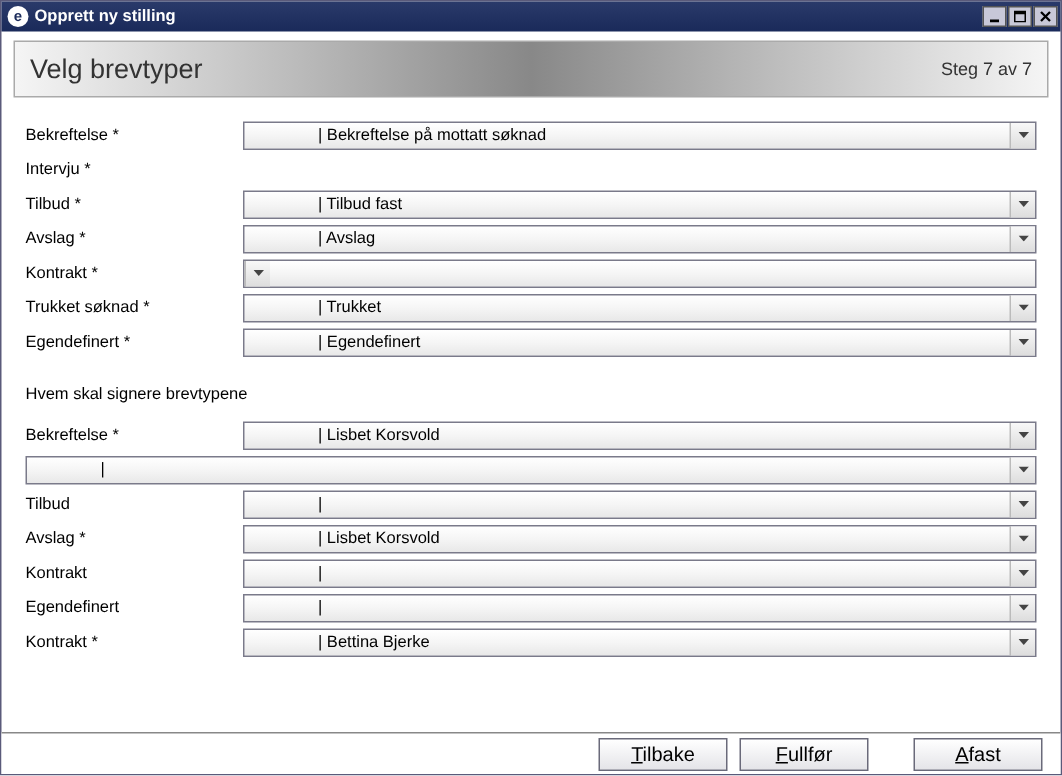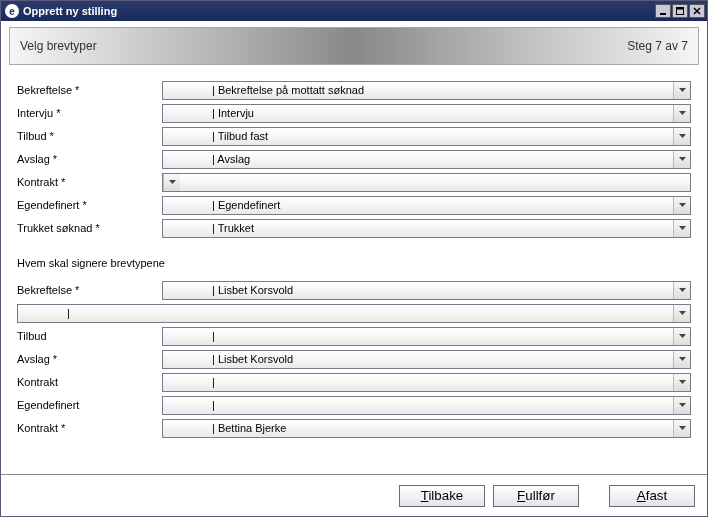--- a/index.html
+++ b/index.html
@@ -58,21 +58,21 @@
   .header {
     margin: 6px 8px 0 8px;
     height: 38px;
     background: linear-gradient(to right, #f5f5f5 0%, #b5b5b5 30%, #888 50%, #b5b5b5 70%, #f5f5f5 100%);
     border: 1px solid #aaa;
     display: flex;
     align-items: center;
     padding: 0 10px;
     color: #333;
   }
-  .header .h-title { font-size: 12px; flex: 1; }
+  .header .h-title { font-size: 18px; flex: 1; }
   .header .step { font-size: 12px; color: #333; }
   .content {
     flex: 1;
     padding: 14px 16px 8px 16px;
     overflow: auto;
   }
   .form-row {
     display: flex;
     align-items: center;
     height: 22px;
@@ -109,21 +109,21 @@
     align-items: center;
     justify-content: center;
   }
   .form-row .combo .arr svg { width: 7px; height: 4px; }
   .section-label {
     margin-top: 18px;
     margin-bottom: 10px;
     color: #000;
   }
   .footer {
-    height: 42px;
+    height: 28px;
     border-top: 1px solid #888;
     display: flex;
     align-items: center;
     justify-content: flex-end;
     gap: 8px;
     padding: 0 12px;
     background: #fff;
   }
   .footer .spacer { width: 14px; }
   .btn {
@@ -182,28 +182,20 @@
       <div class="val">| Bekreftelse på mottatt søknad</div>
       <div class="arr">
         <svg viewBox="0 0 7 4">
                 <path d="M0 0 L3.5 4 L7 0 Z" fill="#444"></path>
               </svg>
       </div>
     </div>
   </div>
   <div class="form-row">
     <div class="lbl">Intervju *</div>
-    <div class="combo">
-      <div class="val">| Intervju</div>
-      <div class="arr">
-        <svg viewBox="0 0 7 4">
-                <path d="M0 0 L3.5 4 L7 0 Z" fill="#444"></path>
-              </svg>
-      </div>
-    </div>
   </div>
   <div class="form-row">
     <div class="lbl">Tilbud *</div>
     <div class="combo">
       <div class="val">| Tilbud fast</div>
       <div class="arr">
         <svg viewBox="0 0 7 4">
                 <path d="M0 0 L3.5 4 L7 0 Z" fill="#444"></path>
               </svg>
       </div>
@@ -224,34 +216,34 @@
     <div class="lbl">Kontrakt *</div>
     <div class="combo">
       <div class="arr">
         <svg viewBox="0 0 7 4">
                 <path d="M0 0 L3.5 4 L7 0 Z" fill="#444"></path>
               </svg>
       </div>
     </div>
   </div>
   <div class="form-row">
+    <div class="lbl">Trukket søknad *</div>
+    <div class="combo">
+      <div class="val">| Trukket</div>
+      <div class="arr">
+        <svg viewBox="0 0 7 4">
+                <path d="M0 0 L3.5 4 L7 0 Z" fill="#444"></path>
+              </svg>
+      </div>
+    </div>
+  </div>
+  <div class="form-row">
     <div class="lbl">Egendefinert *</div>
     <div class="combo">
       <div class="val">| Egendefinert</div>
-      <div class="arr">
-        <svg viewBox="0 0 7 4">
-                <path d="M0 0 L3.5 4 L7 0 Z" fill="#444"></path>
-              </svg>
-      </div>
-    </div>
-  </div>
-  <div class="form-row">
-    <div class="lbl">Trukket søknad *</div>
-    <div class="combo">
-      <div class="val">| Trukket</div>
       <div class="arr">
         <svg viewBox="0 0 7 4">
                 <path d="M0 0 L3.5 4 L7 0 Z" fill="#444"></path>
               </svg>
       </div>
     </div>
   </div>
       </div>
     <div class="section-label">Hvem skal signere brevtypene</div>
     <div id="sign-rows">

